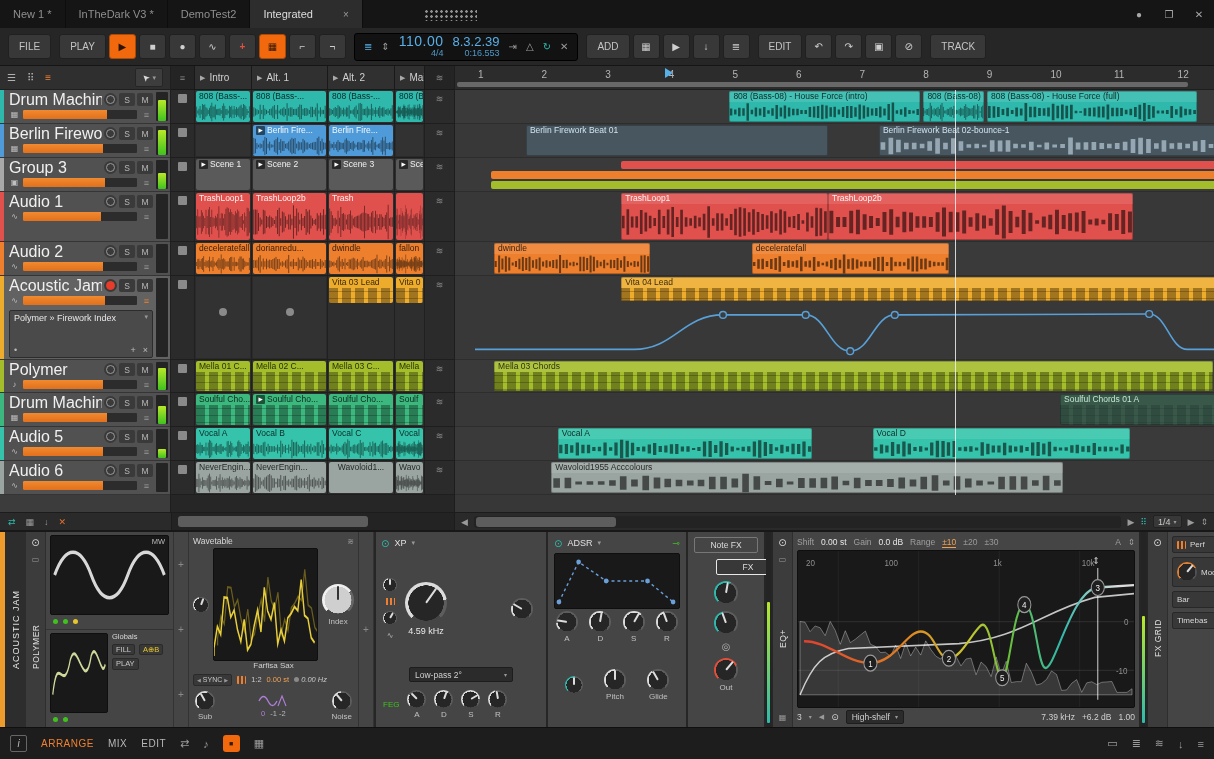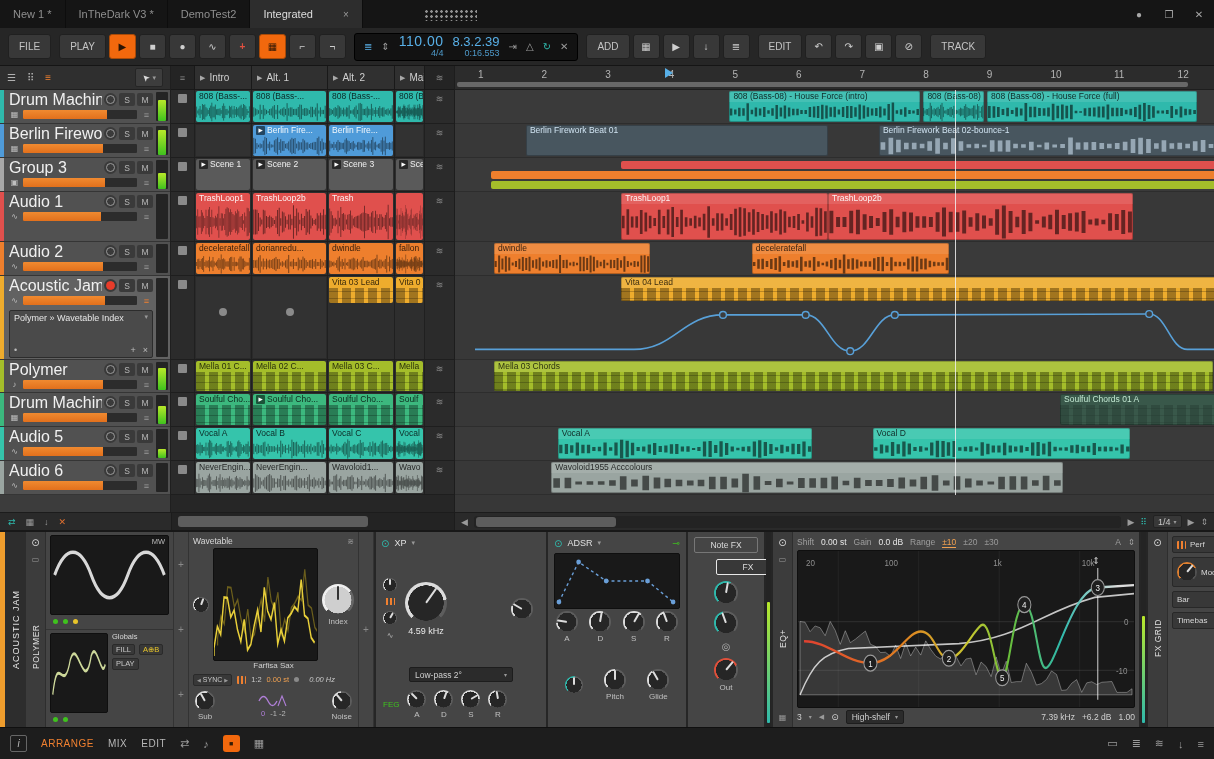--- a/index.html
+++ b/index.html
@@ -187,21 +187,21 @@
 .wt-mid{flex:1;display:flex;align-items:center;gap:4px;min-height:0;}
 .wt-disp{flex:1;height:100%;min-width:0;}
 .wt-disp svg{width:100%;height:100%;}
 .wt-name{height:11px;flex:none;font-size:8px;color:#cfcfcf;text-align:center;}
 .wt-sync{height:15px;flex:none;display:flex;align-items:center;gap:5px;font-size:7.5px;color:#c8c8c8;}
 .syncbox{display:flex;align-items:center;gap:2px;background:#383838;border:1px solid #2a2a2a;border-radius:2px;padding:0 3px;height:12px;}
 .syncbox i{font-size:5px;color:#999;font-style:normal;}
 .syncbox b{font-weight:normal;font-size:7px;}
 .oric{width:9px;height:8px;background:repeating-linear-gradient(90deg,#f08030 0 2px,transparent 2px 4px);border-radius:1px;flex:none;}
 .oval{color:#f0a050;}
-.hz{display:flex;align-items:center;gap:10px;font-style:italic;}
+.hz{display:flex;align-items:center;gap:2px;font-style:italic;}
 .dotg{width:5px;height:5px;border-radius:50%;background:#8a8a8a;display:inline-block;}
 .wt-bottom{height:38px;flex:none;display:flex;align-items:center;justify-content:space-between;padding:0 2px;}
 .lfo{display:flex;flex-direction:column;align-items:center;gap:1px;}
 .lfoshape{width:30px;height:14px;}
 .lfonums{display:flex;gap:5px;font-size:7.5px;color:#b8b8b8;}
 .lfonums .sel{color:#b07fd8;font-weight:normal;}
 
 #dev-xp{width:172px;flex-direction:column;padding:3px 5px;gap:2px;}
 .dev-head{height:16px;flex:none;display:flex;align-items:center;gap:5px;font-size:9px;color:#e0e0e0;}
 .dev-head .dd{font-size:7px;color:#999;}
@@ -494,21 +494,21 @@
               </div>
               <div class="trow2">
                 <span class="ticon">∿</span>
                 <div class="fader">
                   <i style="width:72%"></i>
                 </div>
                 <span class="tmenu on">≡</span>
               </div>
               <div class="tdev">
                 <div class="tdev-sel">
-                  <span class="tdev-txt">Polymer » Wavetable Index</span>
+                  <span class="tdev-txt">Polymer » Firework Index</span>
                   <span class="tdev-dd">▾</span>
                 </div>
                 <div class="tdev-foot">
                   <span>•</span>
                   <span class="grow"></span>
                   <span>+</span>
                   <span>×</span>
                 </div>
               </div>
             </div>
@@ -988,21 +988,21 @@
               <div class="ltile dk" style="background:#9aa5a1;">
                 <div class="lbl">NeverEngin...</div>
                 <div class="lbody">
                   <svg class="wv" viewBox="0 0 100 30" preserveAspectRatio="none">
                     <path d="M1.1 8.2V21.8M3.3 1.7V28.3M5.4 3.6V26.4M7.6 5.8V24.2M9.8 6.8V23.2M12.0 12.4V17.6M14.1 10.1V19.9M16.3 6.7V23.3M18.5 5.3V24.7M20.7 3.1V26.9M22.8 1.5V28.5M25.0 3.7V26.3M27.2 7.7V22.3M29.3 8.1V21.9M31.5 13.3V16.7M33.7 8.2V21.8M35.9 8.8V21.2M38.0 3.1V26.9M40.2 10.8V19.2M42.4 4.6V25.4M44.6 4.1V25.9M46.7 11.6V18.4M48.9 9.6V20.4M51.1 12.5V17.5M53.3 8.4V21.6M55.4 8.7V21.3M57.6 4.8V25.2M59.8 3.8V26.2M62.0 8.8V21.2M64.1 7.1V22.9M66.3 8.1V21.9M68.5 11.1V18.9M70.7 7.5V22.5M72.8 11.9V18.1M75.0 6.0V24.0M77.2 2.3V27.7M79.3 9.9V20.1M81.5 9.3V20.7M83.7 6.6V23.4M85.9 10.0V20.0M88.0 11.5V18.5M90.2 8.0V22.0M92.4 12.2V17.8M94.6 5.7V24.3M96.7 7.3V22.7M98.9 11.5V18.5" stroke="rgba(0,0,0,0.55)" stroke-width="1.3" fill="none"></path>
                   </svg>
                 </div>
               </div>
             </div>
             <div class="lcell" style="width:67px">
-              <div class="ltile dk" style="background:#9aa5a1;">
+              <div class="ltile dk" style="background:#9aa5a1;align-items:center;">
                 <div class="lbl">Wavoloid1...</div>
                 <div class="lbody">
                   <svg class="wv" viewBox="0 0 100 30" preserveAspectRatio="none">
                     <path d="M1.1 9.7V20.3M3.3 12.8V17.2M5.4 12.9V17.1M7.6 4.4V25.6M9.8 3.8V26.2M12.0 2.0V28.0M14.1 10.2V19.8M16.3 8.2V21.8M18.5 4.6V25.4M20.7 12.5V17.5M22.8 10.3V19.7M25.0 10.7V19.3M27.2 9.9V20.1M29.3 5.4V24.6M31.5 6.0V24.0M33.7 5.5V24.5M35.9 3.3V26.7M38.0 6.4V23.6M40.2 13.0V17.0M42.4 13.1V16.9M44.6 6.8V23.2M46.7 9.1V20.9M48.9 11.7V18.3M51.1 4.4V25.6M53.3 11.7V18.3M55.4 12.6V17.4M57.6 9.4V20.6M59.8 11.2V18.8M62.0 8.6V21.4M64.1 5.3V24.7M66.3 5.5V24.5M68.5 7.8V22.2M70.7 5.2V24.8M72.8 3.4V26.6M75.0 10.8V19.2M77.2 9.8V20.2M79.3 7.8V22.2M81.5 9.4V20.6M83.7 10.5V19.5M85.9 6.5V23.5M88.0 1.3V28.7M90.2 11.1V18.9M92.4 9.5V20.5M94.6 9.2V20.8M96.7 9.3V20.7M98.9 11.7V18.3" stroke="rgba(0,0,0,0.55)" stroke-width="1.3" fill="none"></path>
                   </svg>
                 </div>
               </div>
             </div>
             <div class="lcell" style="width:30px">
               <div class="ltile dk" style="background:#9aa5a1;">

